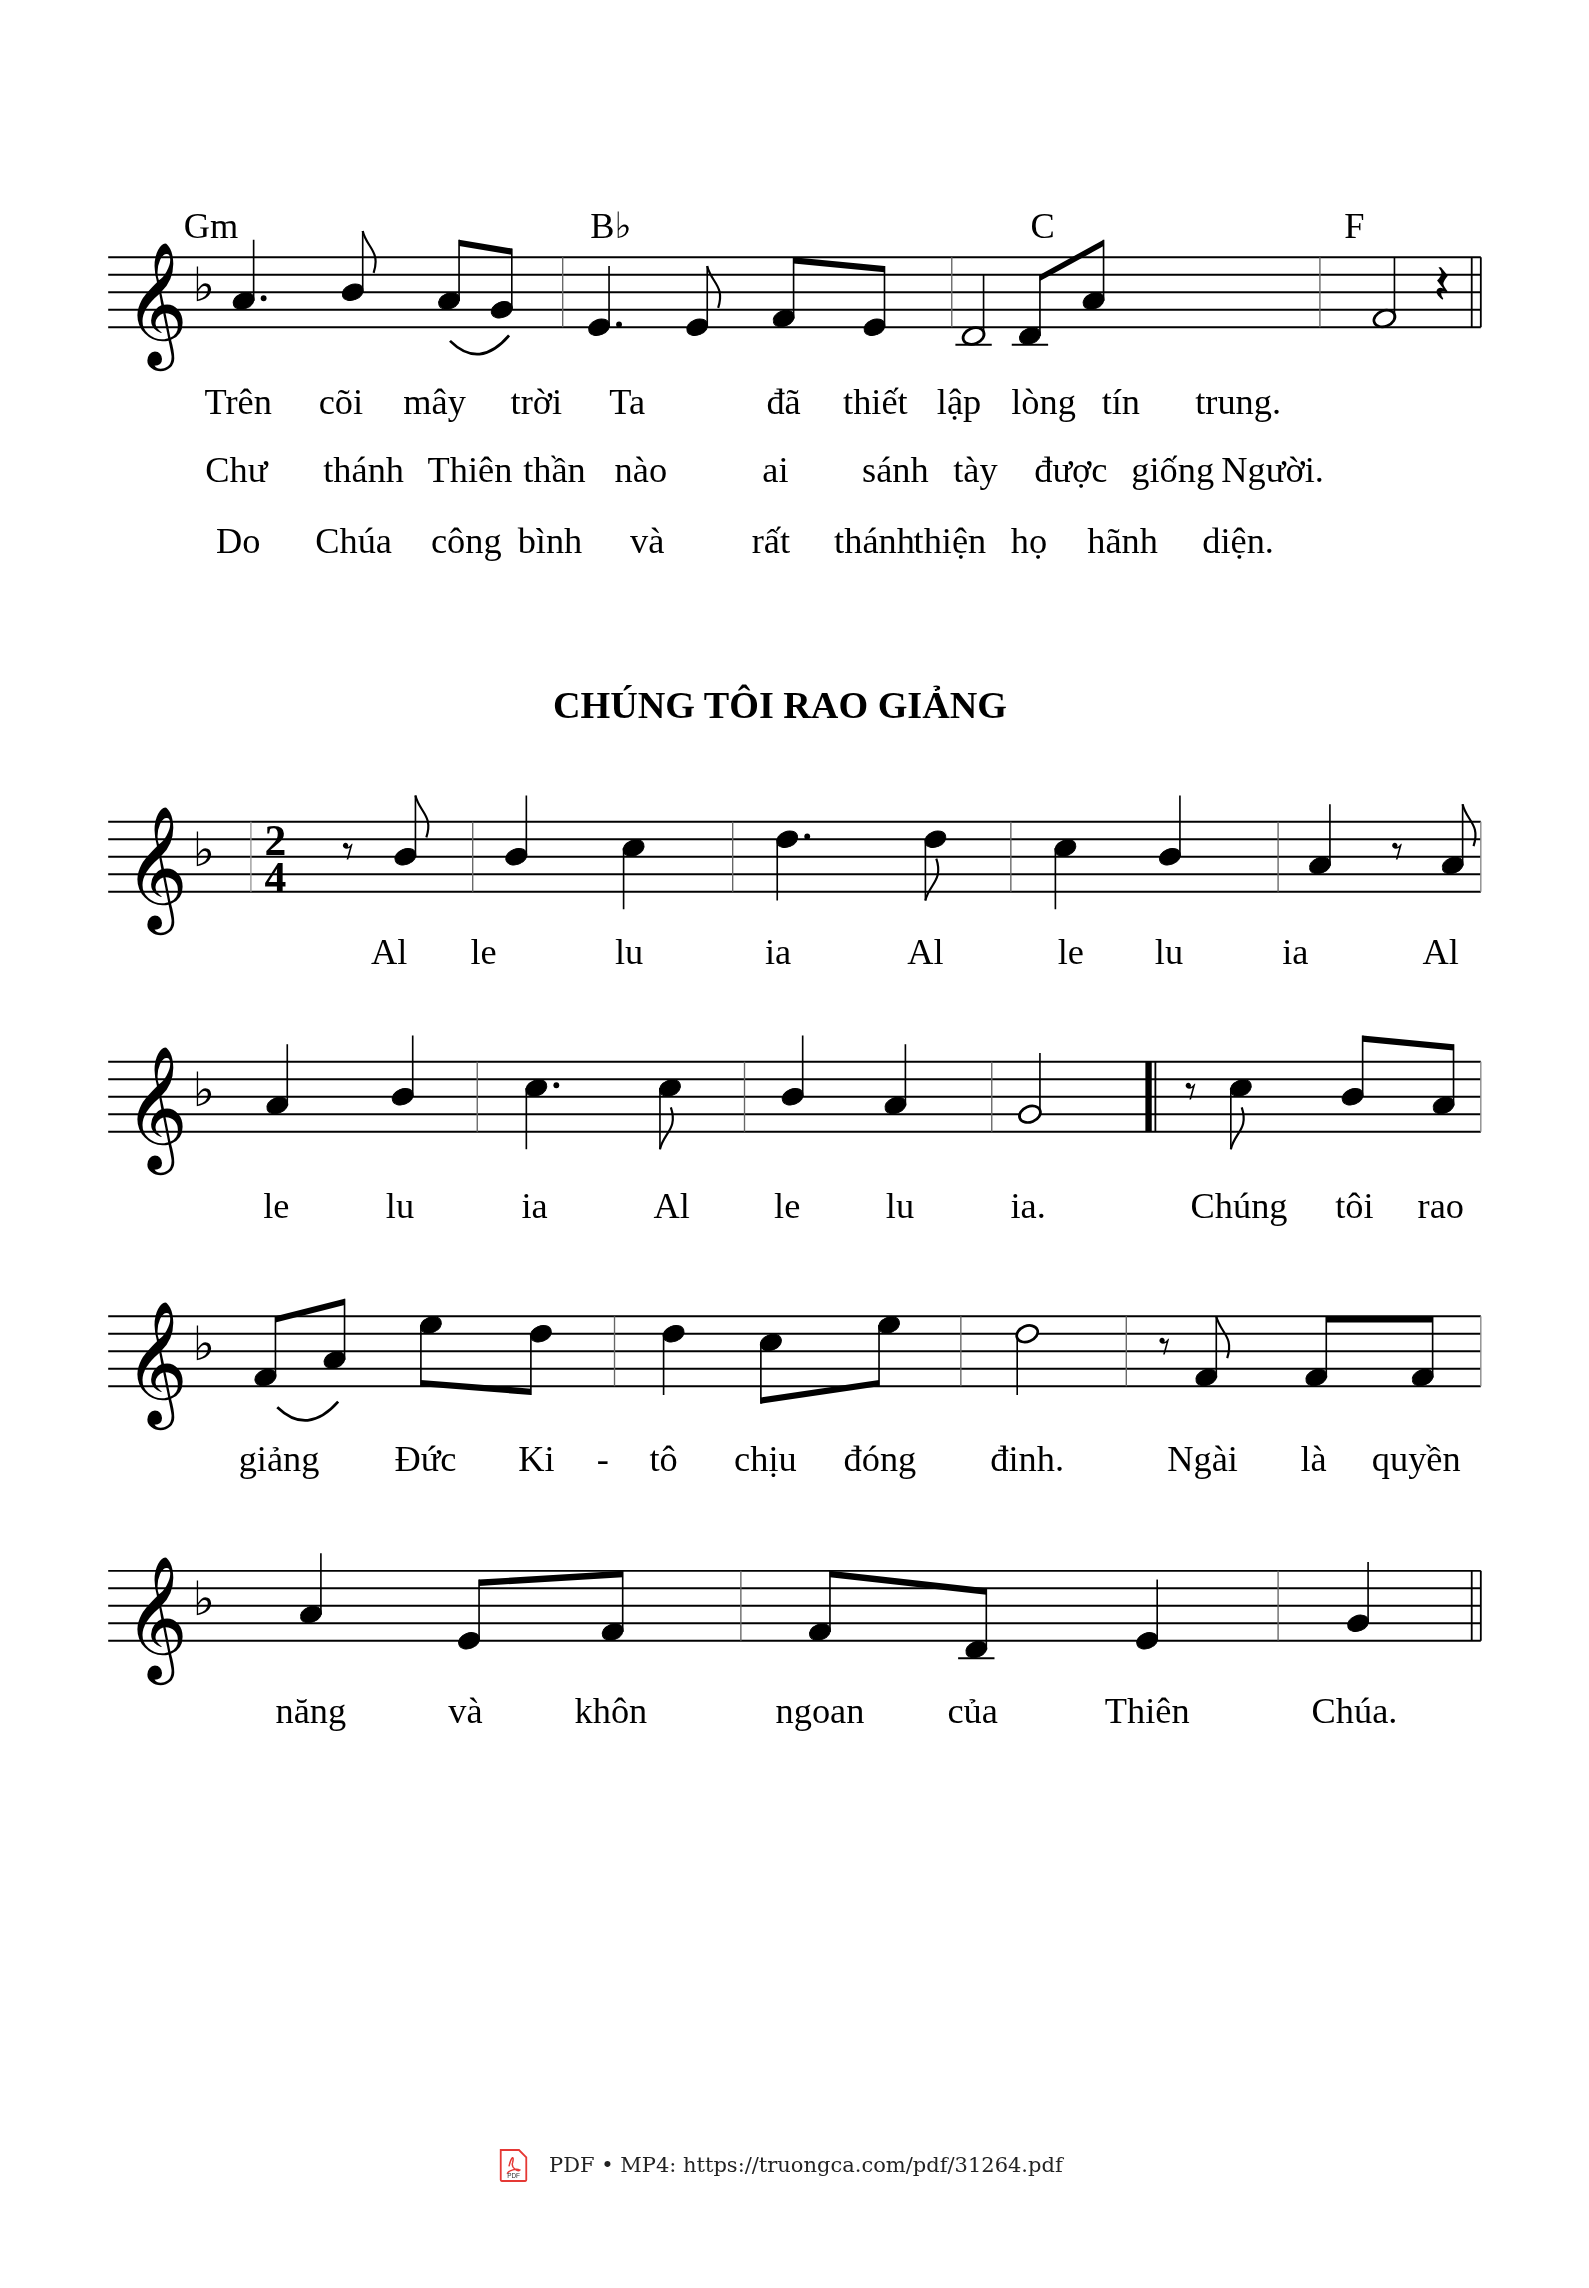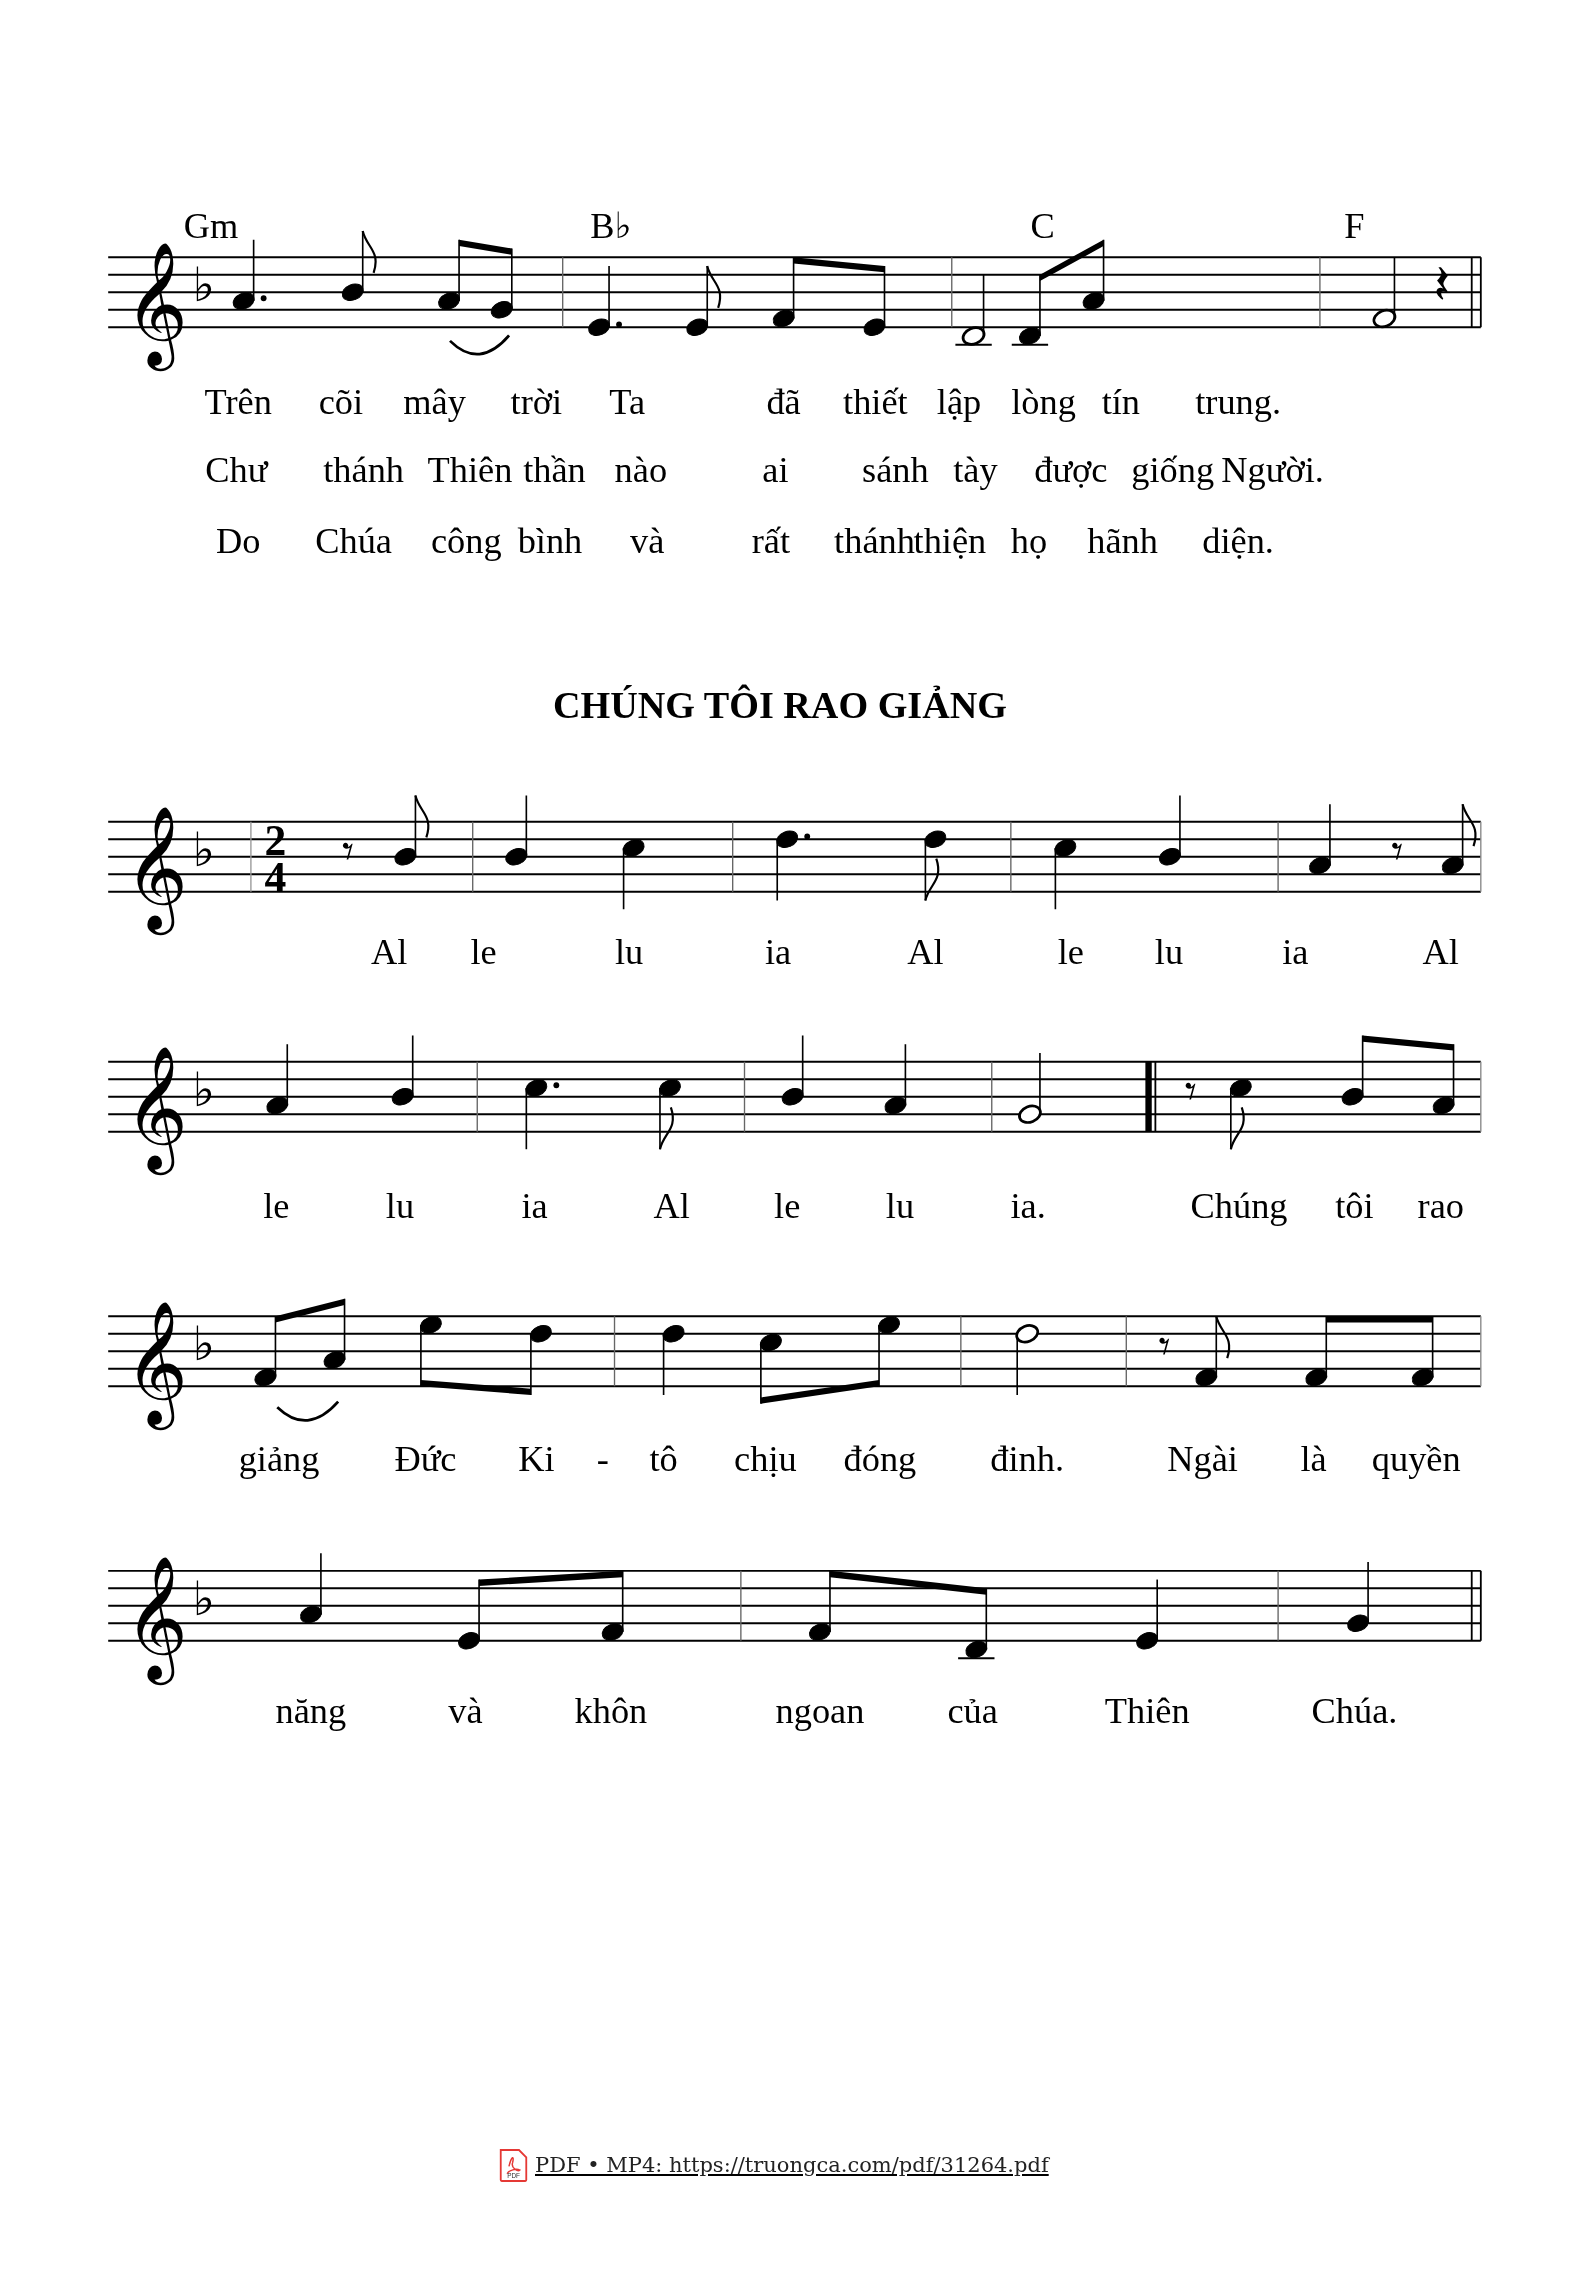--- a/index.html
+++ b/index.html
@@ -2,21 +2,21 @@
 <html style="font-size:14.5px"><head>
 <meta charset="utf-8">
 <style>
   html, body { margin: 0; padding: 0; background: #ffffff; }
   body { width: 1589px; height: 2288px; position: relative; overflow: hidden;
          font-family: "Liberation Serif", "DejaVu Serif", serif; color: #000; }
   #score { position: absolute; left: 0; top: 0; }
   .lyric { font-family: "Liberation Serif", serif; font-size: 40px; fill: #000; }
   .chord { font-family: "Liberation Serif", serif; font-size: 40px; fill: #000; }
   .title { font-family: "Liberation Serif", serif; font-size: 42px; font-weight: bold; fill: #000; }
-  .footer { position: absolute; left: 498px; top: 2147px; height: 36px; display: flex; align-items: center; gap: 6px; text-decoration: underline; }
+  .footer { position: absolute; left: 498px; top: 2147px; height: 36px; display: flex; align-items: center; gap: 20px; }
   .footer-text { font-family: "DejaVu Serif", "Liberation Serif", serif; font-size: 21px; color: #222; white-space: nowrap; }
   .pdf-icon { width: 31px; height: 35px; }
 </style>
 </head>
 <body>
 
 <svg id="score" width="1589" height="2288" viewBox="0 0 1748 2517" xmlns="http://www.w3.org/2000/svg">
   <g id="score-layer">
       <g>
         <line x1="119" x2="1629" y1="283" y2="283" stroke="#000" stroke-width="2"></line>

